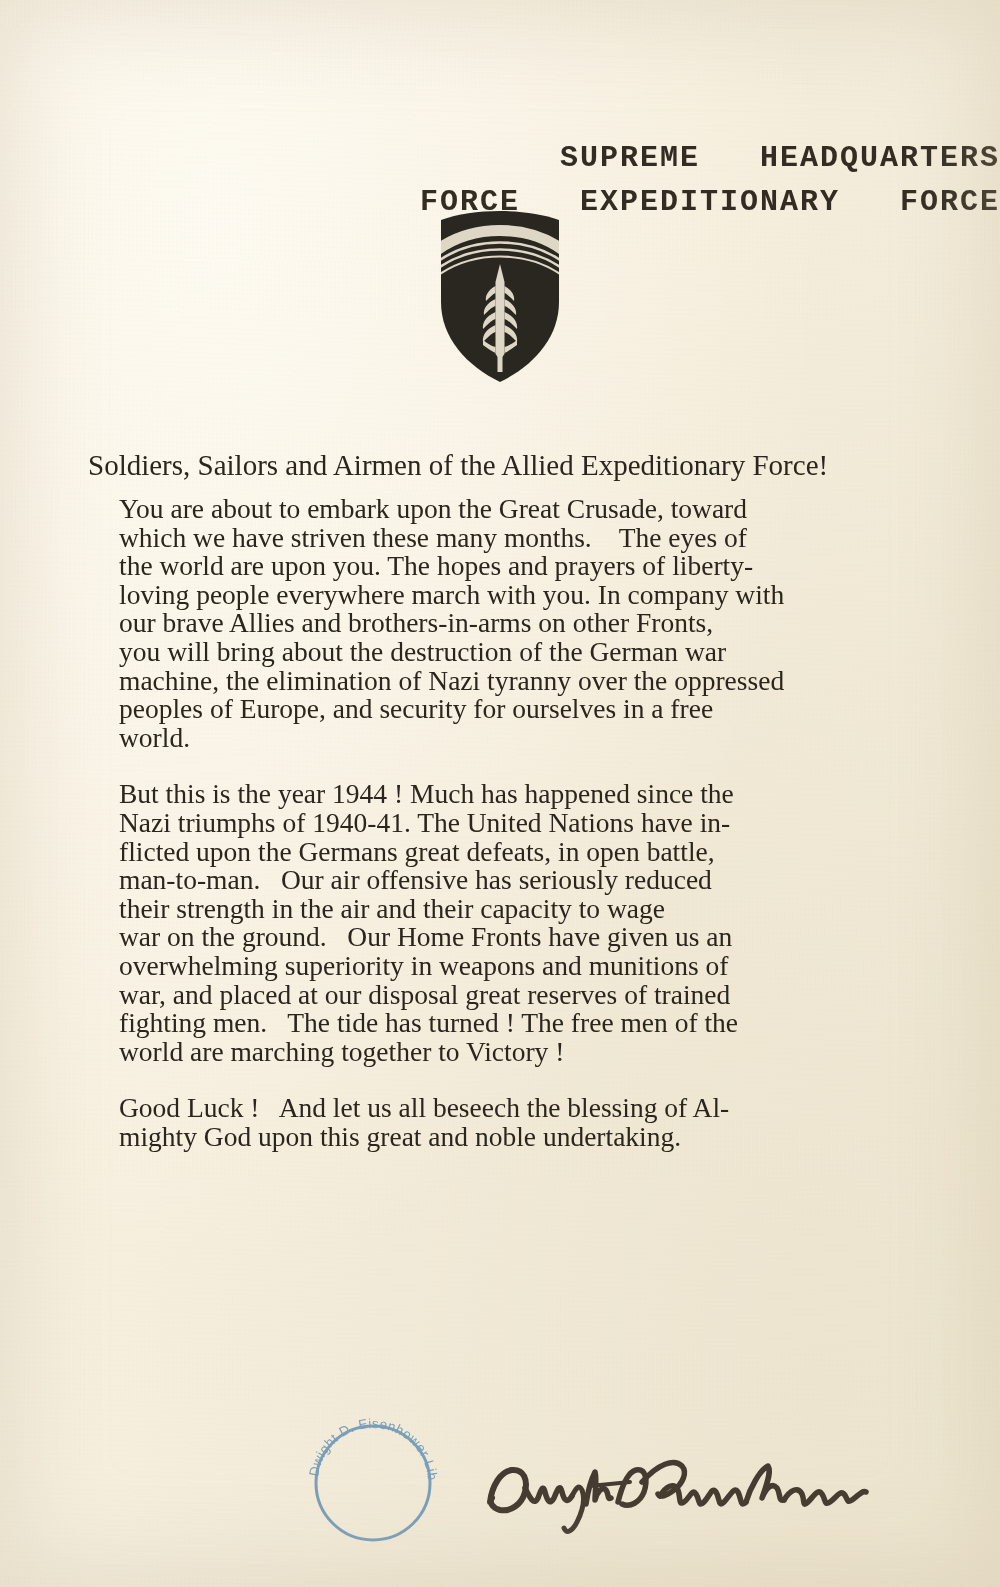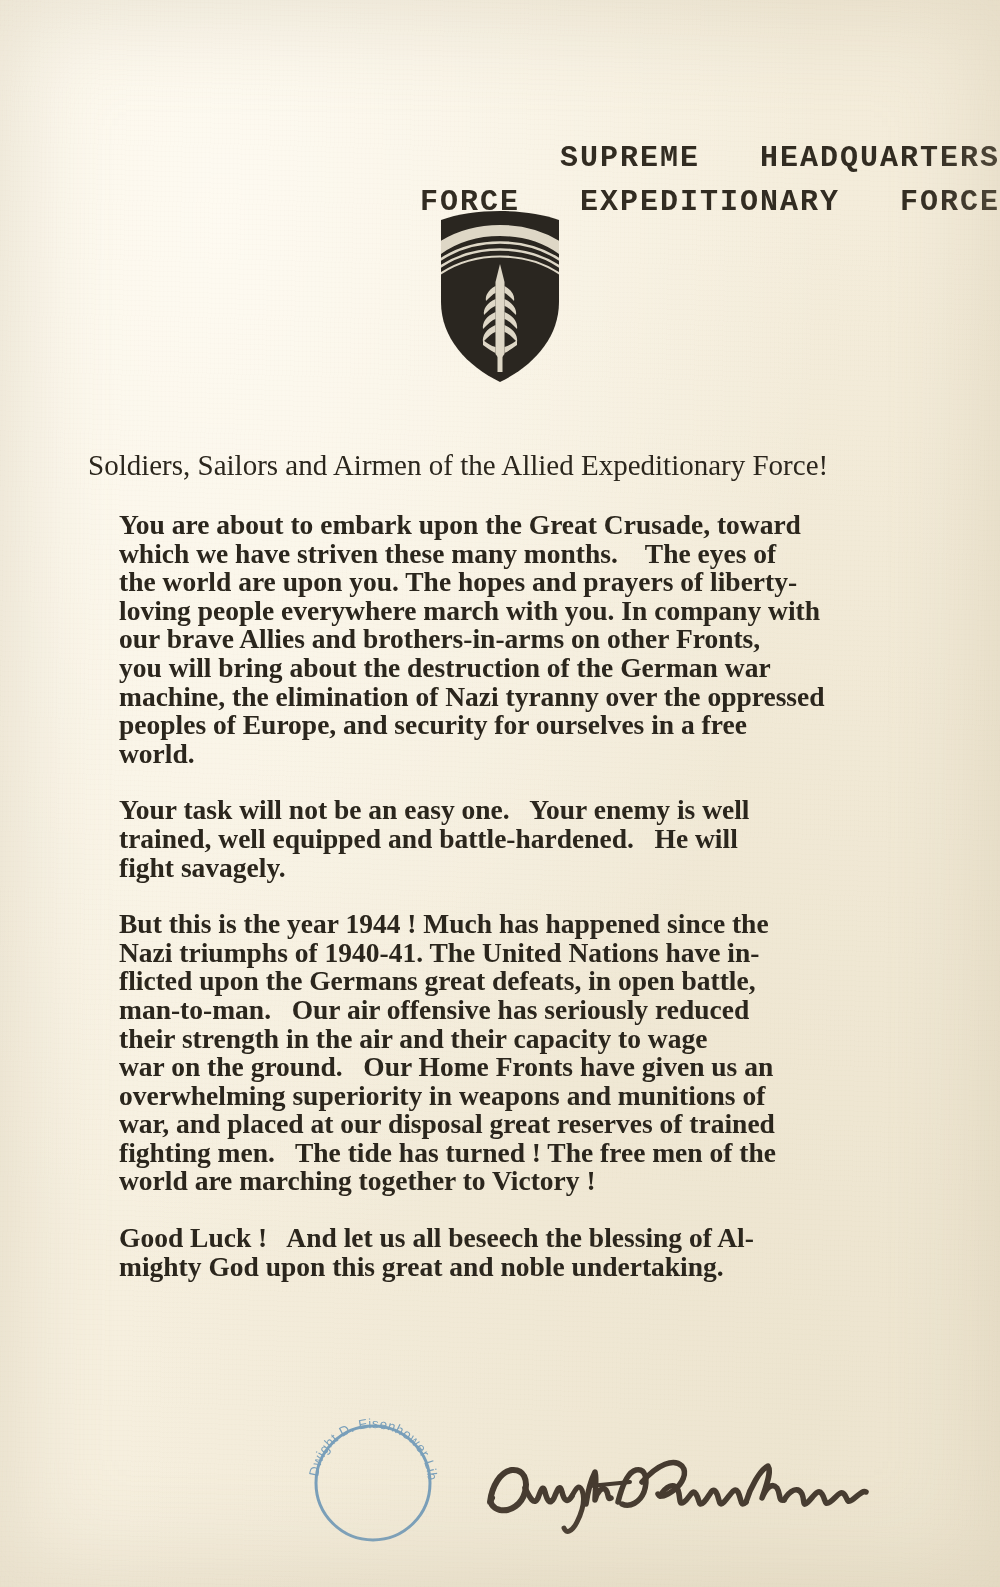--- a/index.html
+++ b/index.html
@@ -81,23 +81,22 @@
   #body {
     position: absolute;
     left: 119px;
     top: 495px;
     width: 800px;
     font-size: 27.5px;
     line-height: 28.6px;
     color: #2b261d;
   }
   #body p {
-    margin: 16px 0 28px 0;
+    margin: 0 0 28px 0;
     white-space: pre-wrap;
-    font-weight: bold;
   }
   #body p:last-child { margin-bottom: 0; }
 
   
   #stamp {
     position: absolute;
     left: 300px;
     top: 1410px;
     width: 146px;
     height: 146px;
@@ -178,23 +177,20 @@
   <div id="body">
     <p>You are about to embark upon the Great Crusade, toward
 which we have striven these many months.    The eyes of
 the world are upon you. The hopes and prayers of liberty-
 loving people everywhere march with you. In company with
 our brave Allies and brothers-in-arms on other Fronts,
 you will bring about the destruction of the German war
 machine, the elimination of Nazi tyranny over the oppressed
 peoples of Europe, and security for ourselves in a free
 world.</p>
-    <p>Your task will not be an easy one.   Your enemy is well
-trained, well equipped and battle-hardened.   He will
-fight savagely.</p>
     <p>But this is the year 1944 ! Much has happened since the
 Nazi triumphs of 1940-41. The United Nations have in-
 flicted upon the Germans great defeats, in open battle,
 man-to-man.   Our air offensive has seriously reduced
 their strength in the air and their capacity to wage
 war on the ground.   Our Home Fronts have given us an
 overwhelming superiority in weapons and munitions of
 war, and placed at our disposal great reserves of trained
 fighting men.   The tide has turned ! The free men of the
 world are marching together to Victory !</p>

